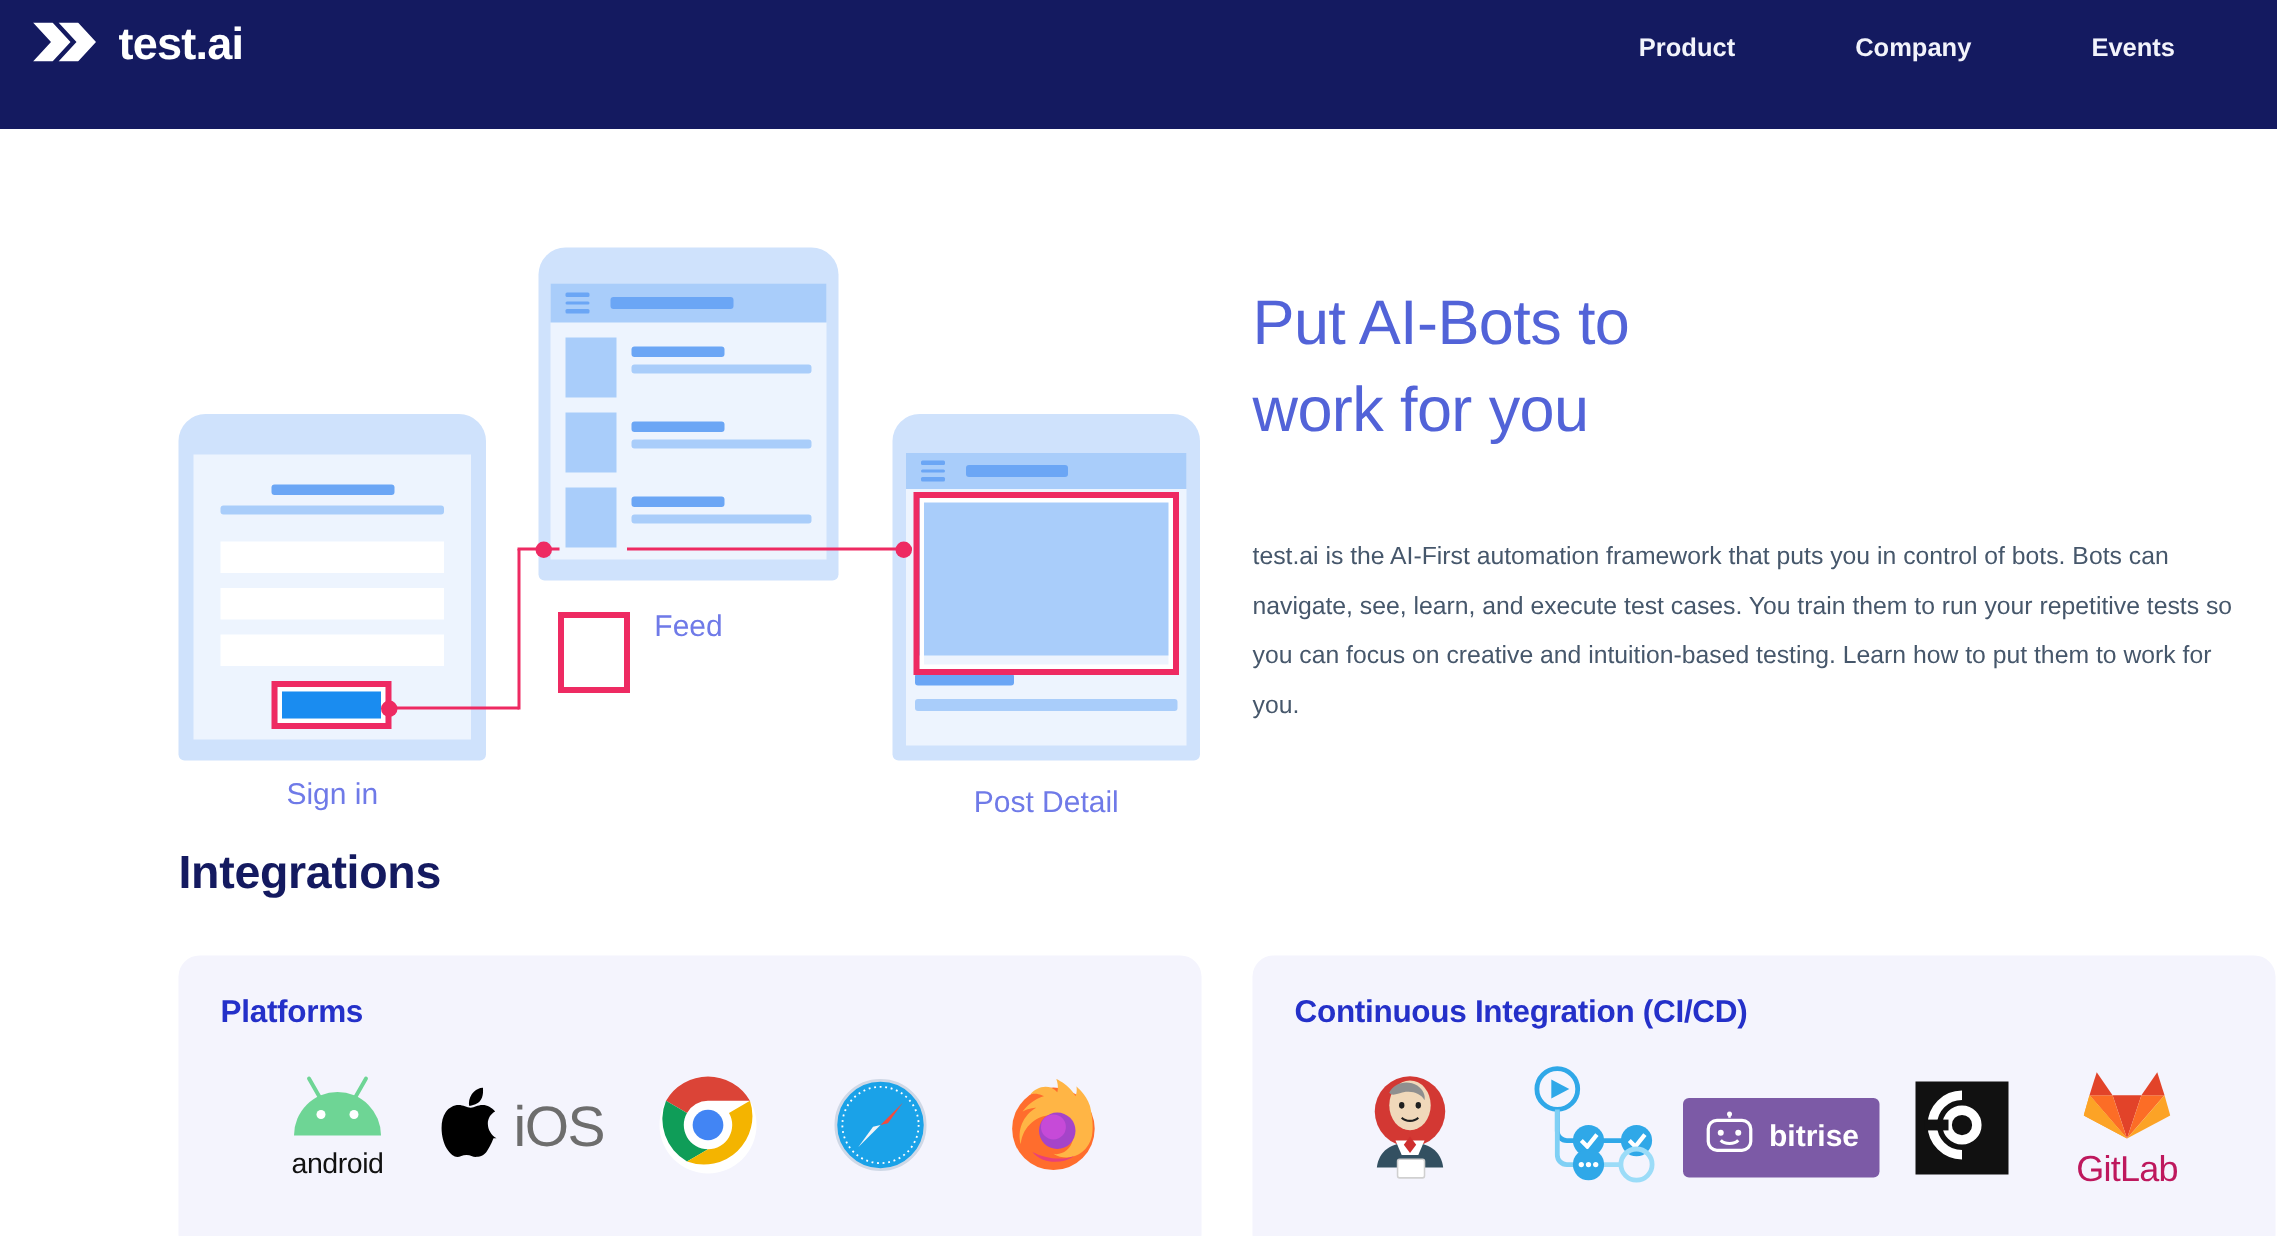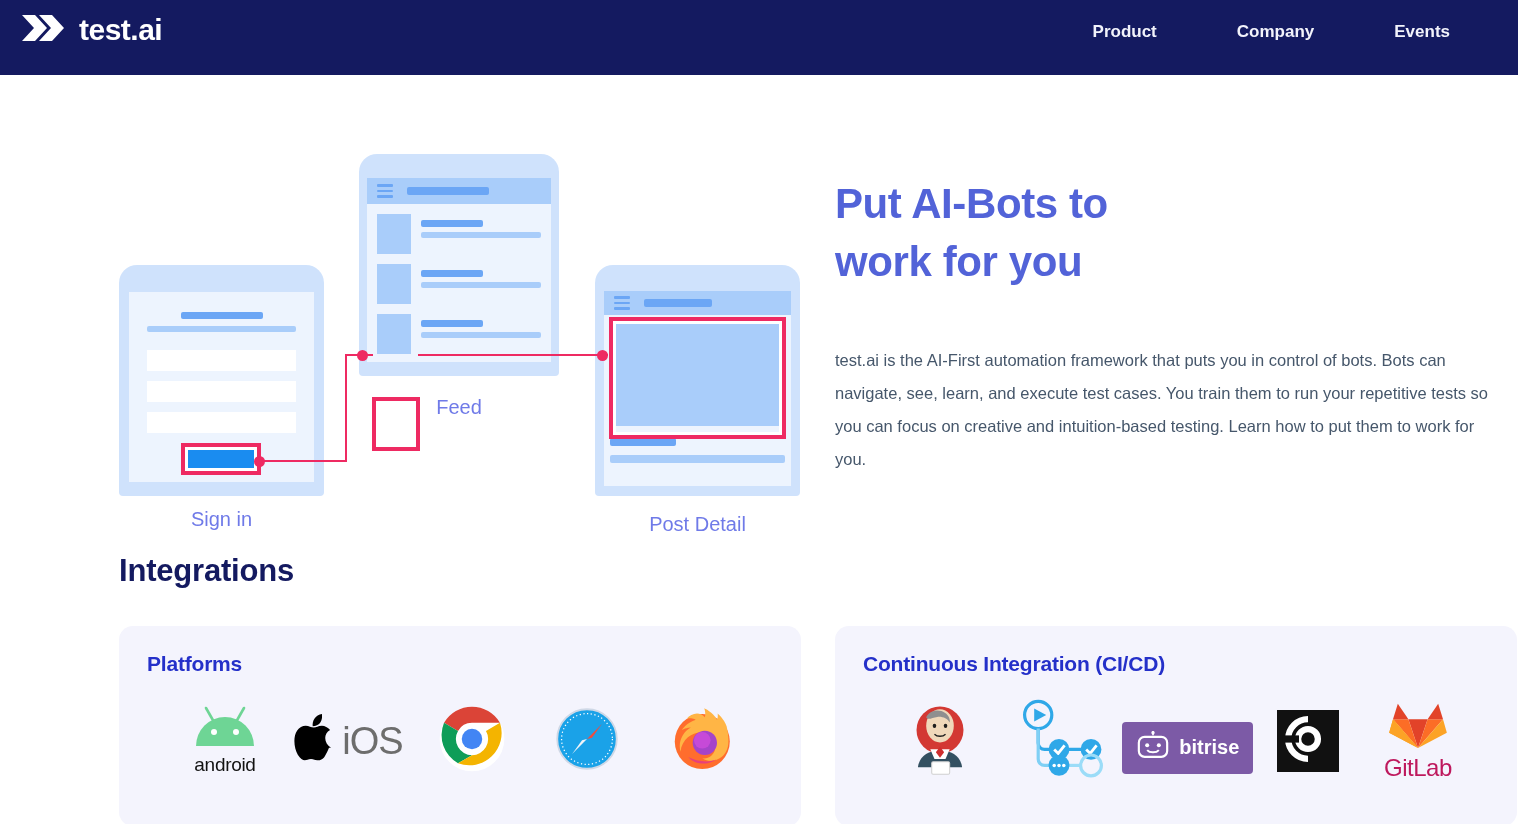--- a/index.html
+++ b/index.html
@@ -9,21 +9,21 @@
     width: 1518px;
     height: 824px;
     overflow: hidden;
     background: #ffffff;
     font-family: "Liberation Sans", sans-serif;
     color: #2e3d4e;
   }
 
   
   .site-header {
-    height: 75px;
+    height: 86px;
     background: #141a60;
     display: flex;
     align-items: flex-start;
     padding: 10px 36px 0 22px;
     position: relative;
   }
   .brand {
     display: flex;
     align-items: center;
     gap: 13px;
@@ -70,21 +70,21 @@
     flex: 0 0 835px;
   }
   .hero-copy {
     flex: 1;
     padding: 100px 20px 0 0;
   }
   .hero-title {
     margin: 0;
     font-size: 42px;
     line-height: 1.38;
-    font-weight: 700;
+    font-weight: 400;
     color: #5263d8;
     letter-spacing: -0.4px;
     max-width: 420px;
   }
   .hero-para {
     margin: 53px 0 0 0;
     font-size: 16.5px;
     line-height: 2.0;
     color: #46576b;
     max-width: 672px;

